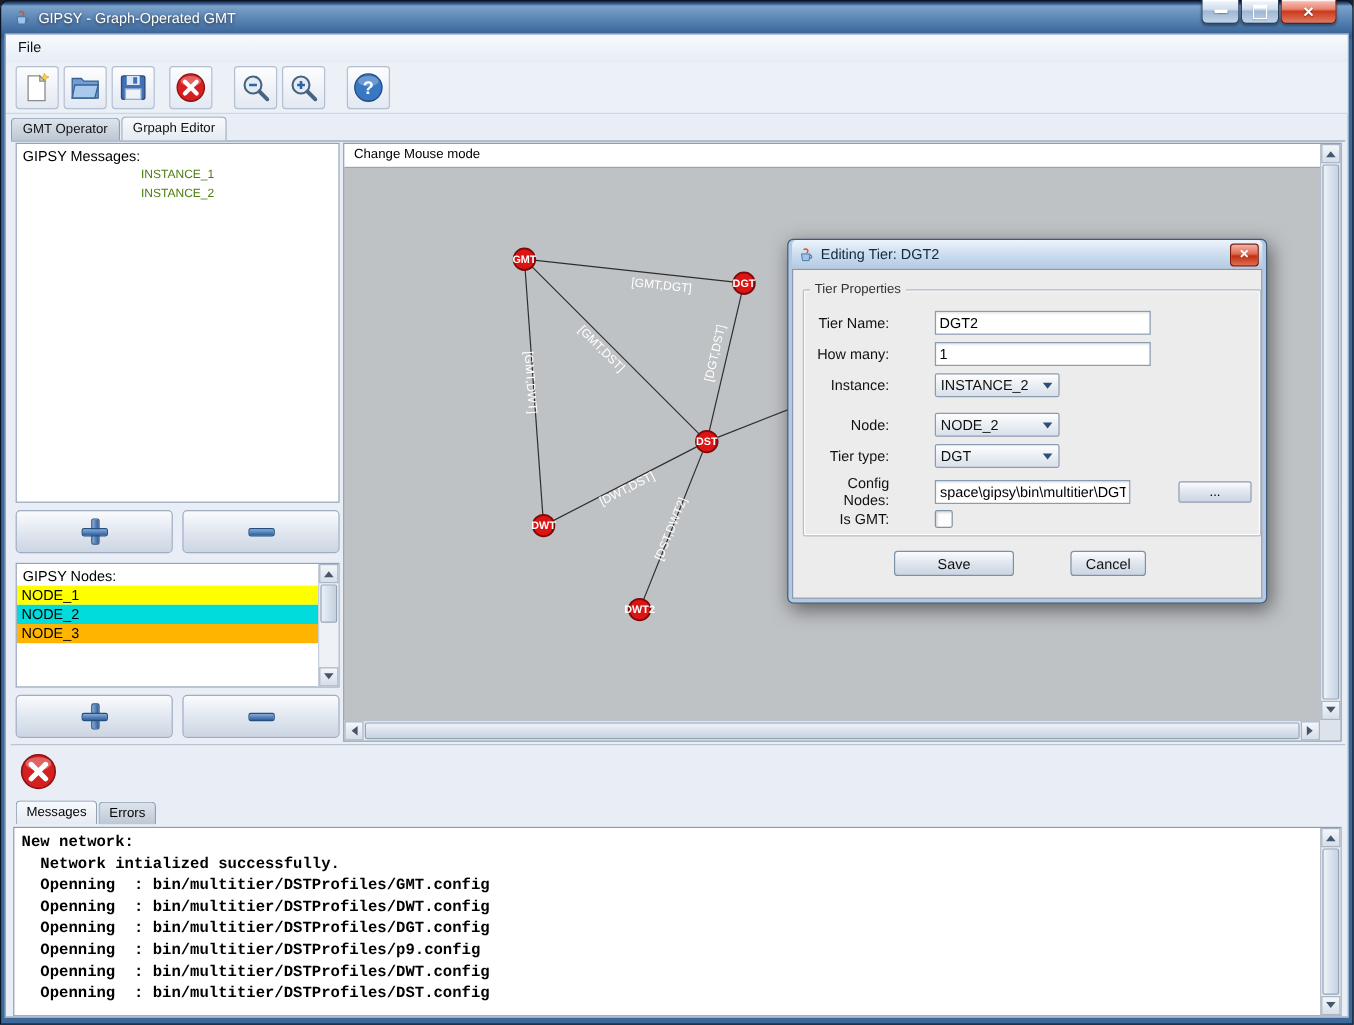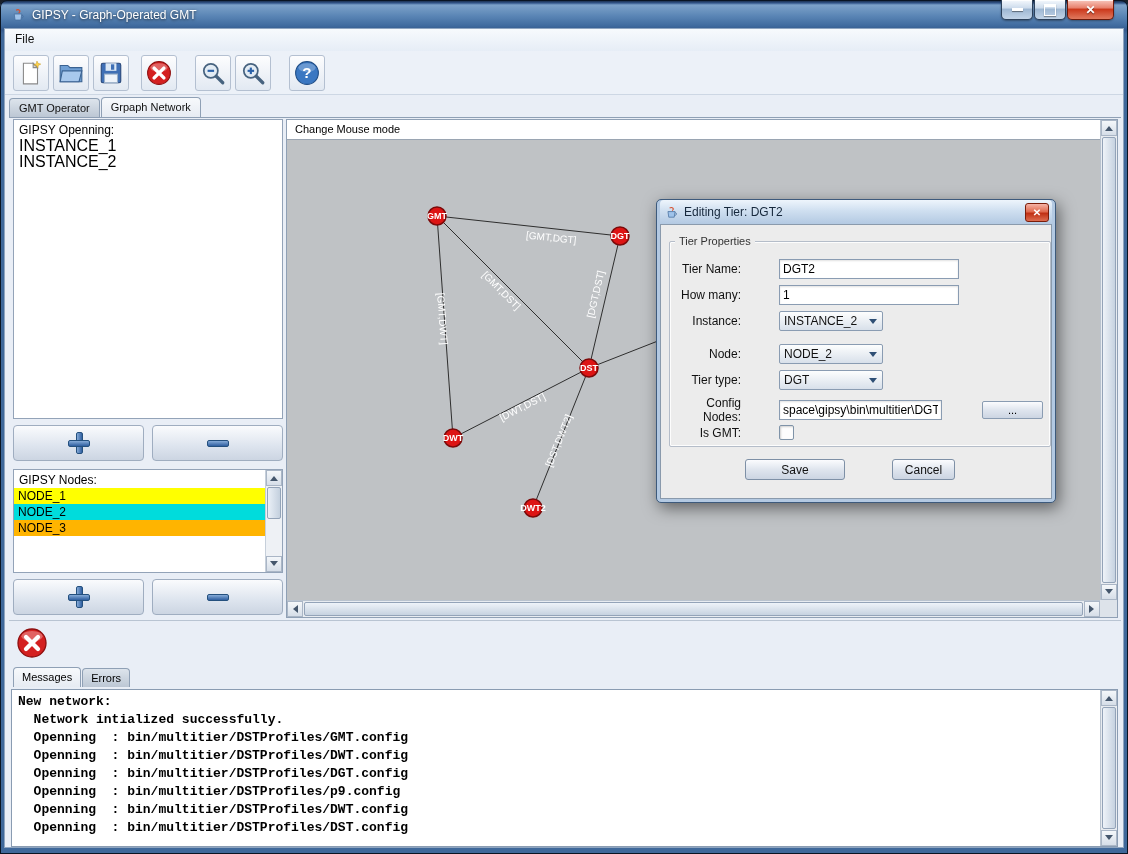--- a/index.html
+++ b/index.html
@@ -33,21 +33,21 @@
   .sp1{margin-left:8px;} .sp2{margin-left:14px;} .sp3{margin-left:14px;}
   
   .tabsrow{position:absolute;left:4px;top:67px;height:21px;display:flex;align-items:flex-end;z-index:3;}
   .tab{padding:3px 9px 3px;font-size:11px;color:#111;border:1px solid #8fa0b5;border-bottom:none;border-radius:4px 4px 0 0;
     background:linear-gradient(#dde4ec,#bcc7d4);margin-right:1px;}
   .tab.selected{background:linear-gradient(#f7f9fc,#e6ebf2);padding-bottom:4px;}
   .main{position:absolute;left:4px;top:88px;width:1112px;height:504px;background:#e9eef6;border-top:1px solid #8fa0b5;border-bottom:1px solid #b9c4d2;box-sizing:border-box;}
   
   .instances-box{position:absolute;left:8px;top:90px;width:270px;height:300px;background:#fff;border:1px solid #93a3b8;box-sizing:border-box;z-index:4;}
   .list-label{font-size:12px;color:#000;padding:3px 5px 1px;}
-  .list-item{font-size:16px;color:#000000;padding:0 5px;line-height:16px;}
+  .list-item{font-size:10px;color:#4d7c0f;padding:0 5px;line-height:16px;text-align:center;}
   .btnrow{position:absolute;left:8px;width:270px;display:flex;gap:8px;z-index:4;}
   .btnrow.r1{top:396px;} .btnrow.r2{top:550px;}
   .pm-btn{flex:1;height:36px;border:1px solid #9fadc0;border-radius:4px;background:linear-gradient(#fafbfd,#dde4ee 60%,#ccd5e2);
     display:flex;align-items:center;justify-content:center;}
   .plus-shape{position:relative;width:26px;height:26px;display:block;}
   .plus-shape::before{content:"";position:absolute;left:10px;top:2px;width:7px;height:22px;background:linear-gradient(90deg,#86abd8,#2f5fa0);border:1px solid #24507e;border-radius:2px;box-sizing:border-box;}
   .plus-shape::after{content:"";position:absolute;left:2px;top:10px;width:22px;height:7px;background:linear-gradient(#86abd8,#2f5fa0);border:1px solid #24507e;border-radius:2px;box-sizing:border-box;}
   .minus-shape{position:relative;width:26px;height:26px;display:block;}
   .minus-shape::before{content:"";position:absolute;left:2px;top:10px;width:22px;height:7px;background:linear-gradient(#86abd8,#2f5fa0);border:1px solid #24507e;border-radius:2px;box-sizing:border-box;}
   .nodes-box{position:absolute;left:8px;top:440px;width:270px;height:104px;background:#fff;border:1px solid #93a3b8;box-sizing:border-box;display:flex;z-index:4;}
@@ -203,27 +203,27 @@
         <svg viewBox="0 0 24 24">
           <circle cx="12" cy="12" r="10.5" fill="#3a77c2" stroke="#1f4d86"></circle>
           <ellipse cx="12" cy="7" rx="8" ry="4" fill="#ffffff" opacity="0.25"></ellipse>
           <text x="12" y="17" font-size="14" fill="#fff" text-anchor="middle" font-weight="bold" font-family="Liberation Sans, sans-serif">?</text>
         </svg>
       </button>
     </div>
 
     <div class="tabsrow">
       <div class="tab">GMT Operator</div>
-      <div class="tab selected">Grpaph Network</div>
+      <div class="tab selected">Grpaph Editor</div>
     </div>
 
     <div class="main"></div>
 
     <div class="instances-box">
-      <div class="list-label">GIPSY Openning:</div>
+      <div class="list-label">GIPSY Messages:</div>
       <div>
           <div class="list-item">INSTANCE_1</div>
           <div class="list-item">INSTANCE_2</div>
         </div>
     </div>
 
     <div class="btnrow r1">
       <button class="pm-btn">
           <span class="plus-shape"></span>
         </button>

